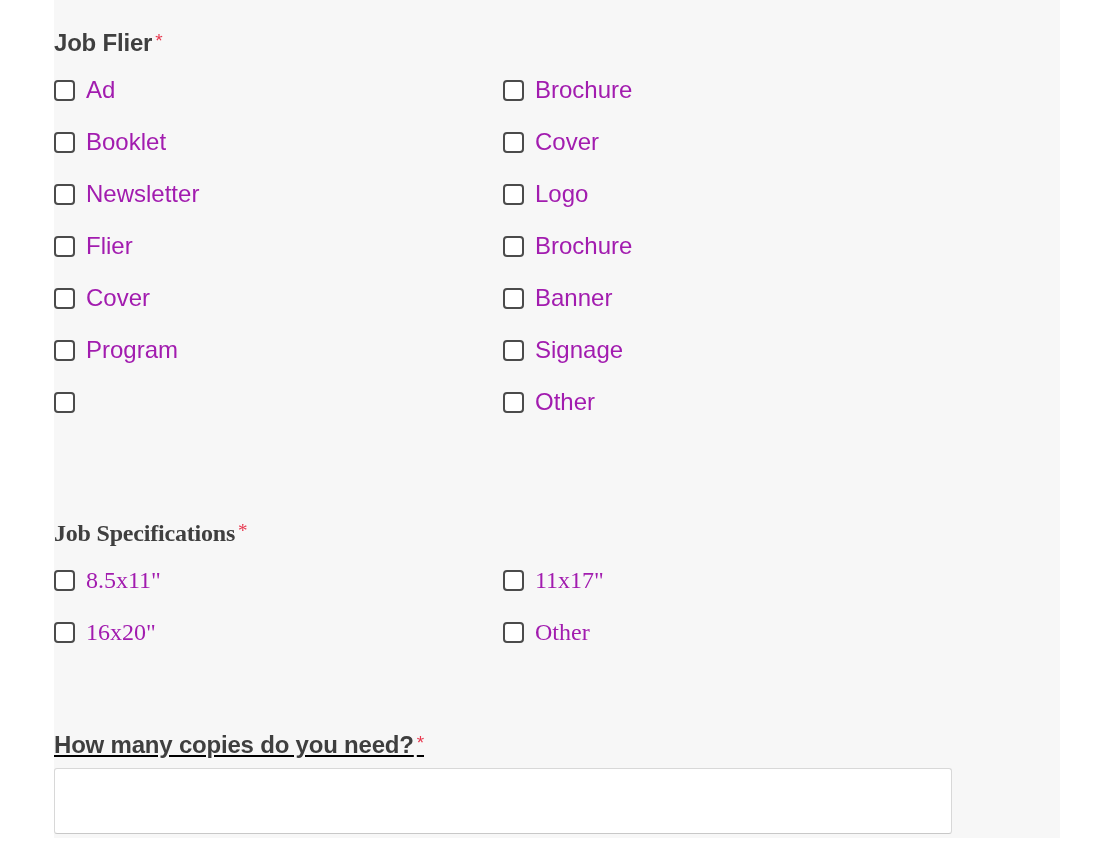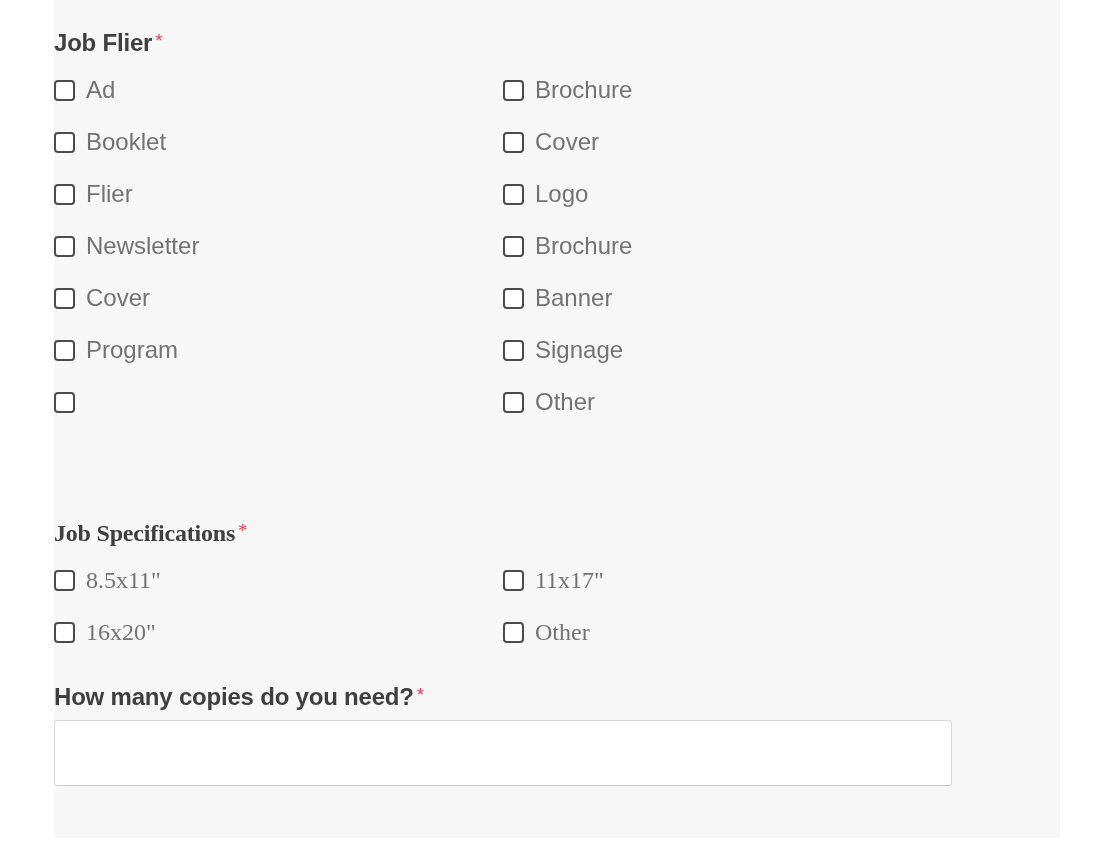--- a/index.html
+++ b/index.html
@@ -80,21 +80,21 @@
     width: 21px;
     height: 21px;
     border: 2px solid #4b4b4b;
     border-radius: 4px;
     background: #ffffff;
     box-sizing: border-box;
     vertical-align: -3px;
     margin-right: 11px;
   }
   .cbox-label {
-    color: #737373;
+    color: #a21caf;
   }
 
   
   .text-input {
     display: block;
     width: 898px;
     height: 66px;
     box-sizing: border-box;
     background: #ffffff;
     border: 1px solid #d8d8d8;
@@ -121,24 +121,24 @@
     <div class="check-grid" style="height: 416px;">
 
       <div class="check-col left">
         <div class="check-item">
           <span class="cbox"></span><span class="cbox-label">Ad</span>
         </div>
         <div class="check-item">
           <span class="cbox"></span><span class="cbox-label">Booklet</span>
         </div>
         <div class="check-item">
+          <span class="cbox"></span><span class="cbox-label">Newsletter</span>
+        </div>
+        <div class="check-item">
           <span class="cbox"></span><span class="cbox-label">Flier</span>
-        </div>
-        <div class="check-item">
-          <span class="cbox"></span><span class="cbox-label">Newsletter</span>
         </div>
         <div class="check-item">
           <span class="cbox"></span><span class="cbox-label">Cover</span>
         </div>
         <div class="check-item">
           <span class="cbox"></span><span class="cbox-label">Program</span>
         </div>
         <div class="check-item wrap" style="width: 420px; padding-top: 4px;">
           <span class="cbox"></span>
         </div>
@@ -192,20 +192,20 @@
           <span class="cbox"></span><span class="cbox-label">11x17"</span>
         </div>
         <div class="check-item">
           <span class="cbox"></span><span class="cbox-label">Other</span>
         </div>
       </div>
 
     </div>
   </div>
 
-  <div class="field-group" style="top: 680px;">
+  <div class="field-group" style="top: 728px; text-decoration: underline;">
     <div class="group-label">
       <span>How many copies do you need?</span><span class="req-star">*</span>
     </div>
     <input class="text-input" type="text" placeholder="" style="">
   </div>
 
 </div>
 
 </body></html>

